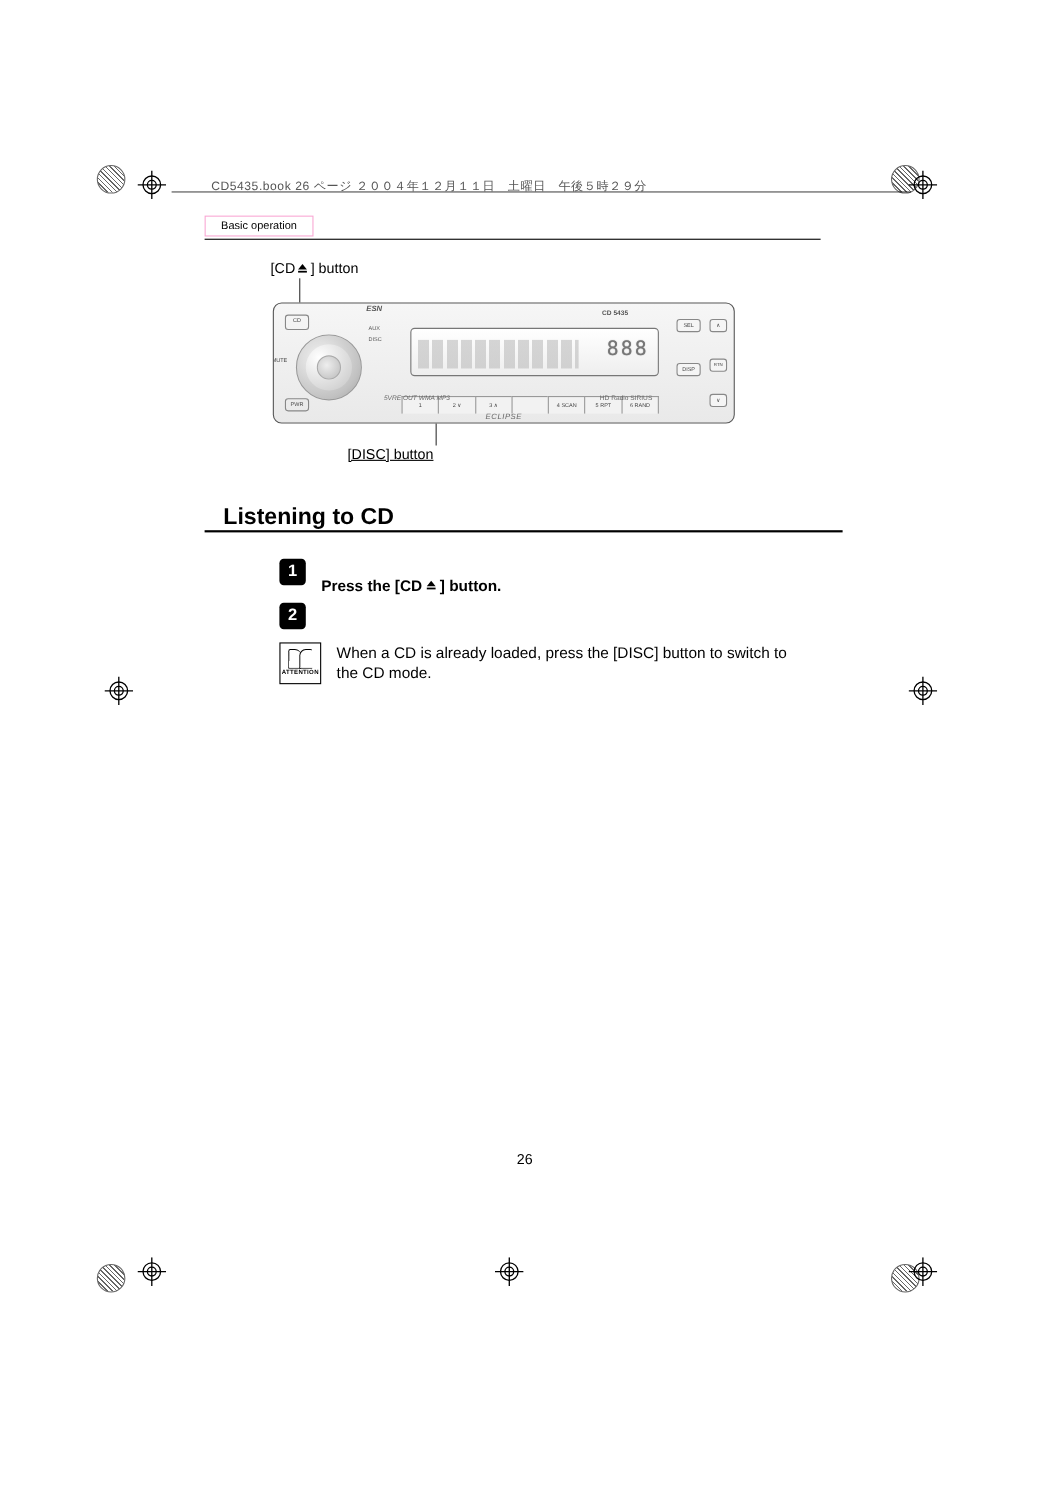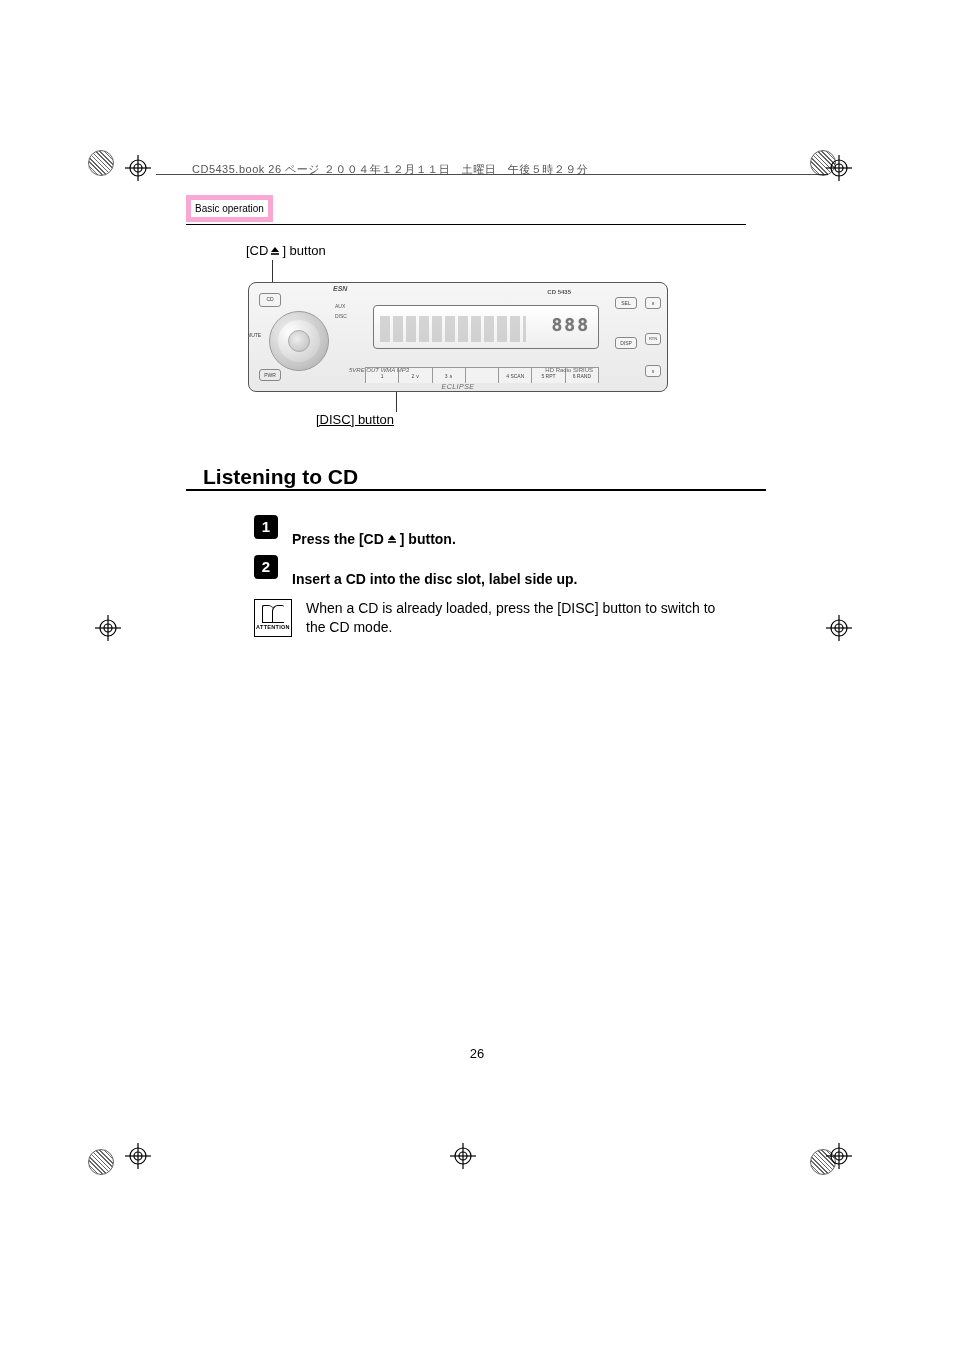--- a/index.html
+++ b/index.html
@@ -41,23 +41,23 @@
     }
 
     .page {
       position: absolute;
       top: 195px;
       left: 186px;
       width: 580px;
     }
 
     .breadcrumb {
-      border: 5px solid #f9a8d4;
+      border: 1px solid #f9a8d4;
       display: inline-block;
-      padding: 3px 4px;
+      padding: 3px 14px;
       font-size: 10px;
       margin-bottom: 2px;
     }
     .bc-underline { height: 1px; background: #000; width: 560px; margin-left: 0; margin-bottom: 18px; }
 
     .label-callout {
       margin-left: 60px;
       font-size: 13px;
       display: flex;
       align-items: center;
@@ -125,21 +125,20 @@
     }
     .device .lcd-segments {
       position: absolute; left: 6px; right: 72px; top: 10px; bottom: 6px;
       background: repeating-linear-gradient(90deg, #bbb 0 10px, transparent 10px 13px);
       opacity: 0.6;
     }
     .device .lcd-digits {
       position: absolute; right: 8px; top: 8px; height: 28px;
       font-family: monospace; font-size: 18px; color: #777; letter-spacing: 2px;
       text-shadow: 0 0 1px #999;
-      font-weight: bold;
     }
     .device .tabs {
       position: absolute; left: 22px; right: 10px; bottom: 0; height: 16px;
       display: flex; gap: 0;
     }
     .device .tabs div {
       flex: 1; border: 1px solid #999; border-bottom: none; border-right: none;
       font-size: 5px; display: flex; align-items: center; justify-content: center;
       color: #444; background: #f2f2f2;
     }
@@ -203,21 +202,21 @@
     .step-num {
       width: 24px; height: 24px; border-radius: 4px; background: #000; color: #fff;
       font-weight: bold; font-size: 15px; display: flex; align-items: center; justify-content: center;
       flex: 0 0 auto;
     }
     .step-body { flex: 1; }
     .step-title { font-size: 14px; font-weight: bold; display: flex; align-items: center; flex-wrap: wrap; gap: 2px; margin-top: 16px; }
     .step-desc { font-size: 14px; margin-top: 6px; margin-bottom: 12px; }
 
     .attention-row {
-      display: flex; gap: 14px; margin-left: 68px; margin-top: 12px; align-items: flex-end;
+      display: flex; gap: 14px; margin-left: 68px; margin-top: 12px; align-items: flex-start;
     }
     .attention-icon {
       width: 38px; height: 38px; border: 1.5px solid #000;
       display: flex; flex-direction: column; align-items: center; justify-content: center;
       gap: 1px; flex: 0 0 auto;
     }
     .attention-icon .bookshape {
       width: 22px; height: 18px; position: relative;
     }
     .attention-icon .bookshape::before,
@@ -370,21 +369,20 @@
         </span>
         <span>] button.</span>
       </div>
     </div>
   </div>
 
   
   <div class="step">
     <div class="step-num">2</div>
     <div class="step-body">
-      <div class="step-title">Insert a CD into the disc slot, label side up.</div>
     </div>
   </div>
 
   
   <div class="attention-row">
     <div class="attention-icon">
       <div class="bookshape"></div>
       <div class="attlbl">ATTENTION</div>
     </div>
     <div class="attention-text">When a CD is already loaded, press the [DISC] button to switch to the CD mode.</div>

